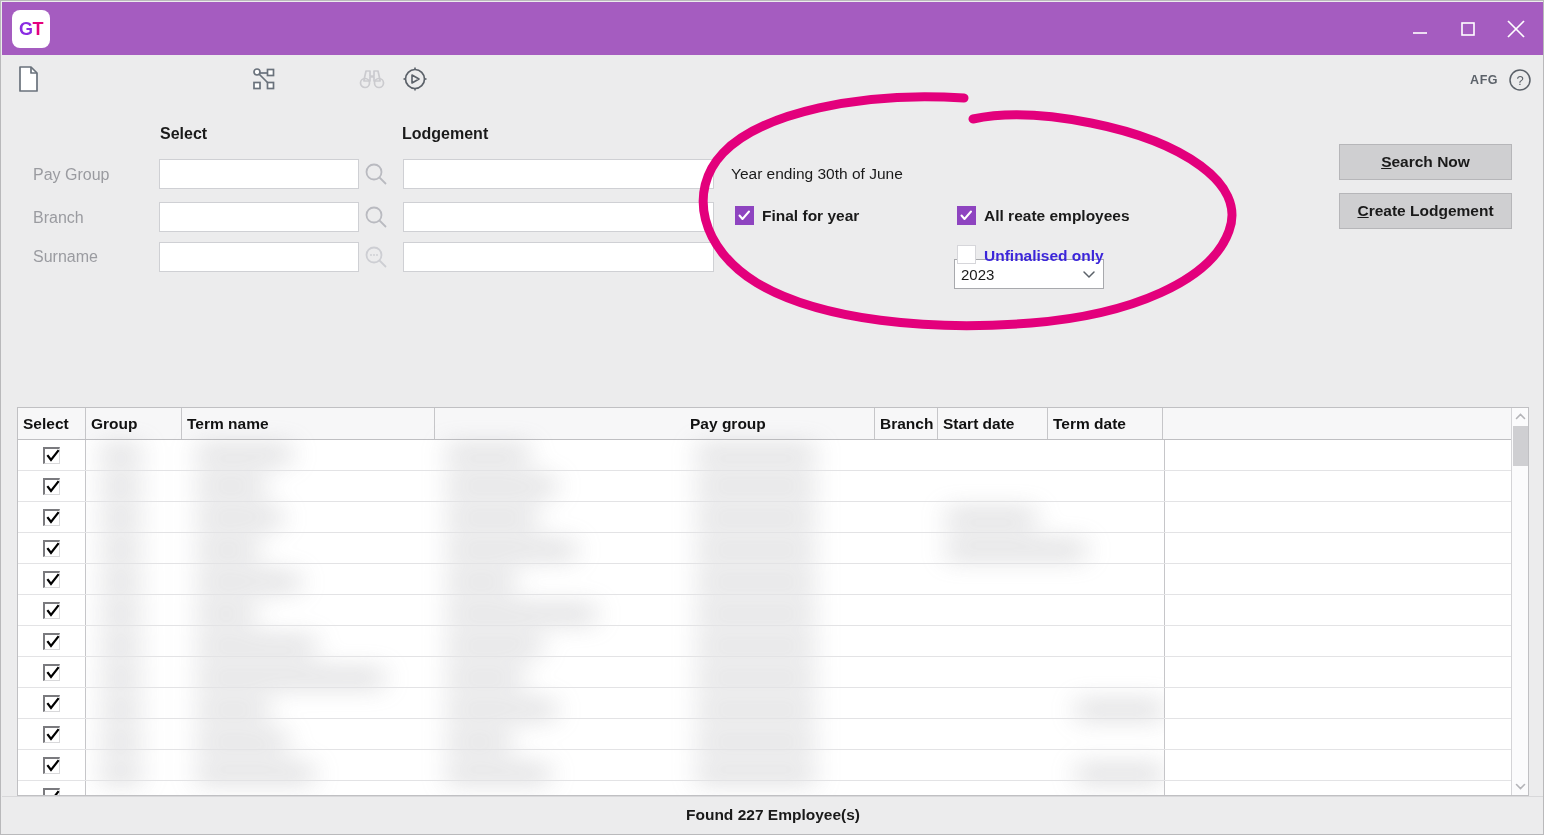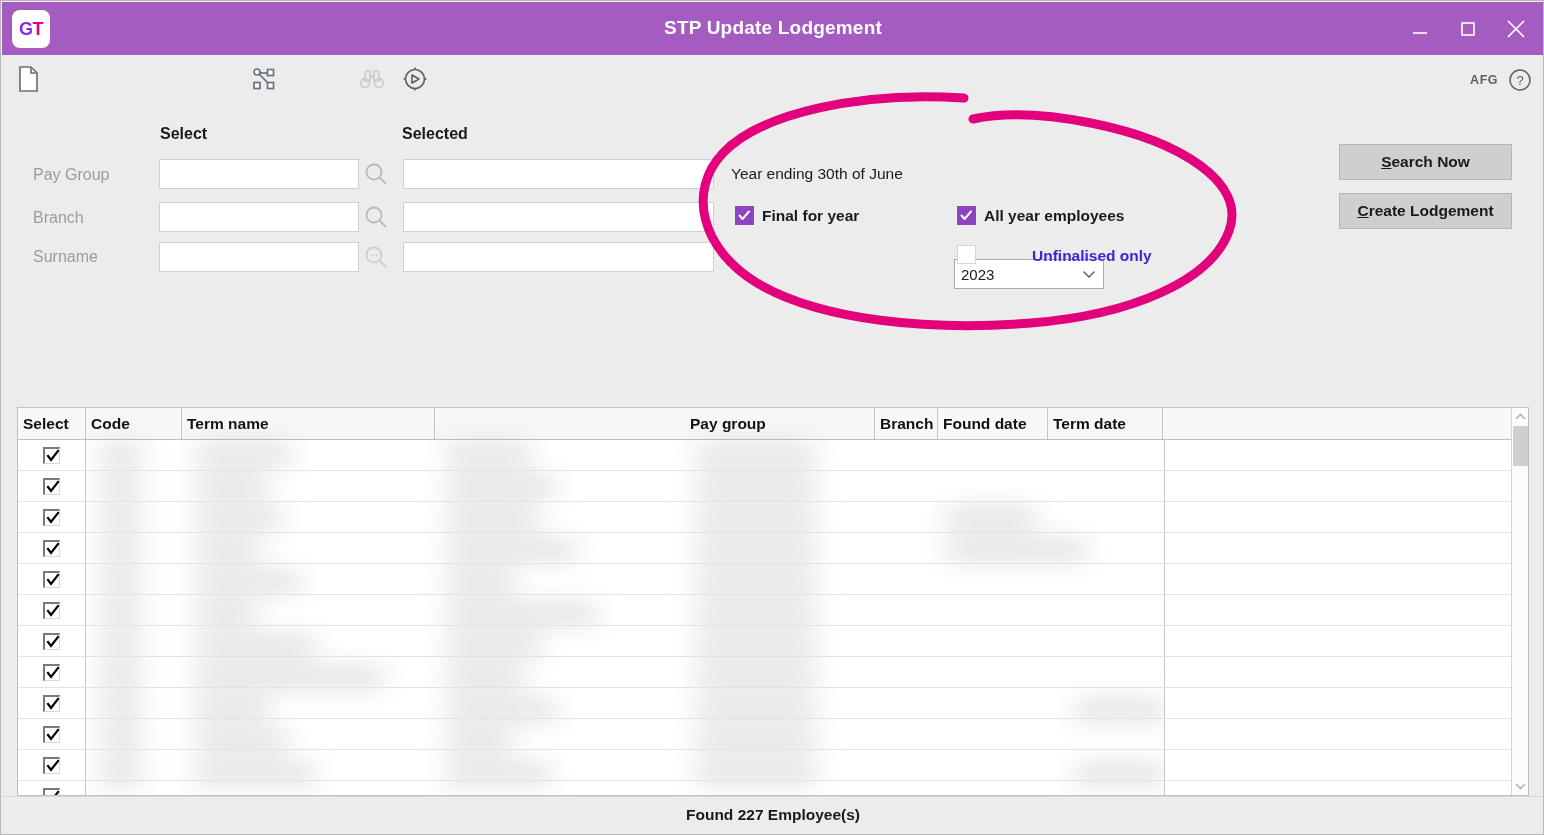--- a/index.html
+++ b/index.html
@@ -324,21 +324,20 @@
 </head>
 <body>
 
 <div id="app">
 
   <div class="titlebar">
     <div class="logo-box">
       <span class="logo-g">G</span>
         <span class="logo-t">T</span>
     </div>
-    <div class="title-text">STP Update Lodgement</div>
     <div class="winbtns">
       <div class="winbtn">
         <svg width="22" height="22" viewBox="0 0 22 22">
           <line x1="4" y1="15" x2="18" y2="15" stroke="#ffffff" stroke-width="1.6"></line>
         </svg>
       </div>
       <div class="winbtn">
         <svg width="22" height="22" viewBox="0 0 22 22">
           <rect x="5" y="5" width="12" height="12" fill="none" stroke="#ffffff" stroke-width="1.6"></rect>
         </svg>
@@ -391,21 +390,21 @@
       <svg width="24" height="24" viewBox="0 0 24 24">
         <circle cx="12" cy="12" r="10" fill="none" stroke="#5b6169" stroke-width="1.5"></circle>
         <text x="12" y="17" font-size="13" text-anchor="middle" fill="#5b6169" font-family="Liberation Sans, sans-serif">?</text>
       </svg>
     </div>
   </div>
 
   <div class="form-area">
 
     <div class="col-head" style="left:158px; top:22px;">Select</div>
-    <div class="col-head" style="left:400px; top:22px;">Selected</div>
+    <div class="col-head" style="left:400px; top:22px;">Lodgement</div>
 
     <div class="row-label" style="left:31px; top:63px;">Pay Group</div>
     <input class="tb-field" style="left: 157px; top: 56px; width: 200px;" value="">
     <div class="mag" style="left:361px; top:58px;">
       <svg width="26" height="26" viewBox="0 0 26 26">
         <circle cx="11" cy="11" r="7.5" fill="none" stroke="#b9bac0" stroke-width="1.8"></circle>
         <line x1="16.5" y1="16.5" x2="23" y2="23" stroke="#b9bac0" stroke-width="1.8"></line>
       </svg>
     </div>
     <input class="tb-field" style="left: 401px; top: 56px; width: 311px;" value="">
@@ -446,42 +445,42 @@
         <path d="M3.5 8.5 l3 3.5 l6.5 -7.5" fill="none" stroke="#ffffff" stroke-width="2" stroke-linecap="round" stroke-linejoin="round"></path>
       </svg>
     </div>
     <div class="chk-label" style="left:760px; top:104px;">Final for year</div>
 
     <div class="chk on" style="left:955px; top:103px;">
       <svg width="17" height="17" viewBox="0 0 17 17">
         <path d="M3.5 8.5 l3 3.5 l6.5 -7.5" fill="none" stroke="#ffffff" stroke-width="2" stroke-linecap="round" stroke-linejoin="round"></path>
       </svg>
     </div>
-    <div class="chk-label" style="left:982px; top:104px;">All year employees</div>
+    <div class="chk-label" style="left:982px; top:104px;">All reate employees</div>
 
     <div class="chk off" style="left:955px; top:142px;"></div>
-    <div class="chk-label link" style="left:982px; top:144px;margin-left:48px;">Unfinalised only</div>
+    <div class="chk-label link" style="left:982px; top:144px;">Unfinalised only</div>
 
     <div class="btn" style="left:1337px; top:41px; width:173px; height:36px;">
       <span><u>S</u><span>earch Now</span></span>
     </div>
     <div class="btn" style="left:1337px; top:90px; width:173px; height:36px;">
       <span><u>C</u><span>reate Lodgement</span></span>
     </div>
   </div>
 
   <div class="grid-wrap">
 
     <div class="grid-head">
       <div class="gh" style="left:0px;   width:68px;">Select</div>
-      <div class="gh" style="left:68px;  width:96px;">Code</div>
+      <div class="gh" style="left:68px;  width:96px;">Group</div>
       <div class="gh" style="left:164px; width:253px;">Term name</div>
       <div class="gh" style="left:667px; width:190px;">Pay group</div>
       <div class="gh" style="left:857px; width:63px;">Branch</div>
-      <div class="gh" style="left:920px; width:110px;">Found date</div>
+      <div class="gh" style="left:920px; width:110px;">Start date</div>
       <div class="gh" style="left:1030px;width:115px;">Term date</div>
       <div class="gh" style="left:1145px;width:350px; border-right:none;"></div>
     </div>
 
     <div class="grid-body">
 
       <div class="blurlayer">
         <div class="bl" style="left:14px;  top:8px;   width:42px; height:12px;"></div>
         <div class="bl" style="left:110px; top:8px;   width:96px; height:12px;"></div>
         <div class="bl" style="left:360px; top:8px;   width:84px; height:12px;"></div>

